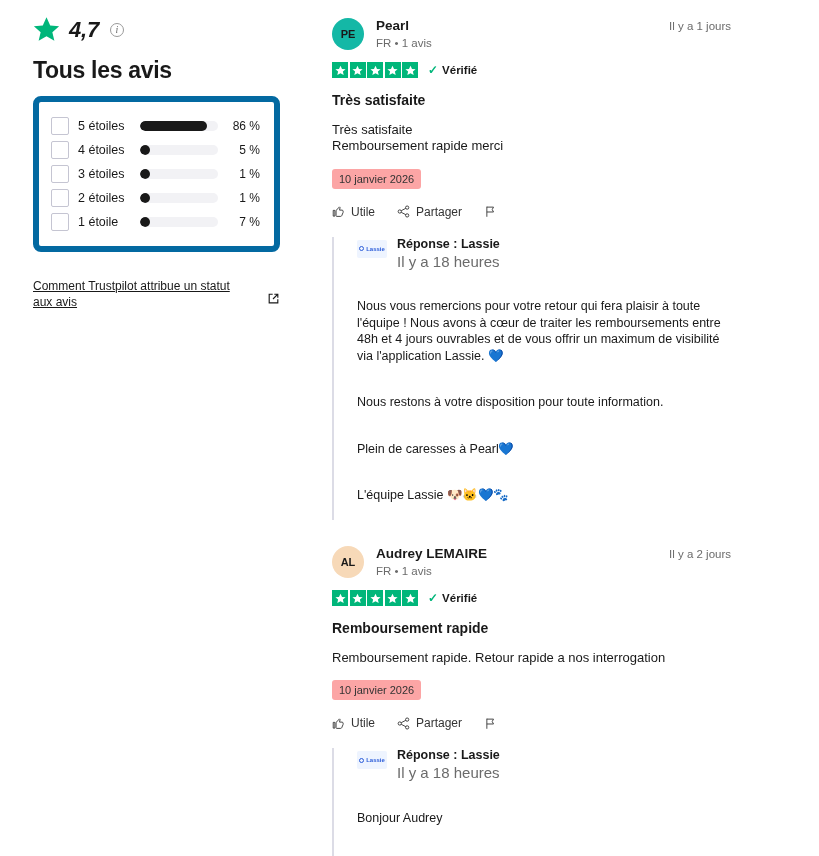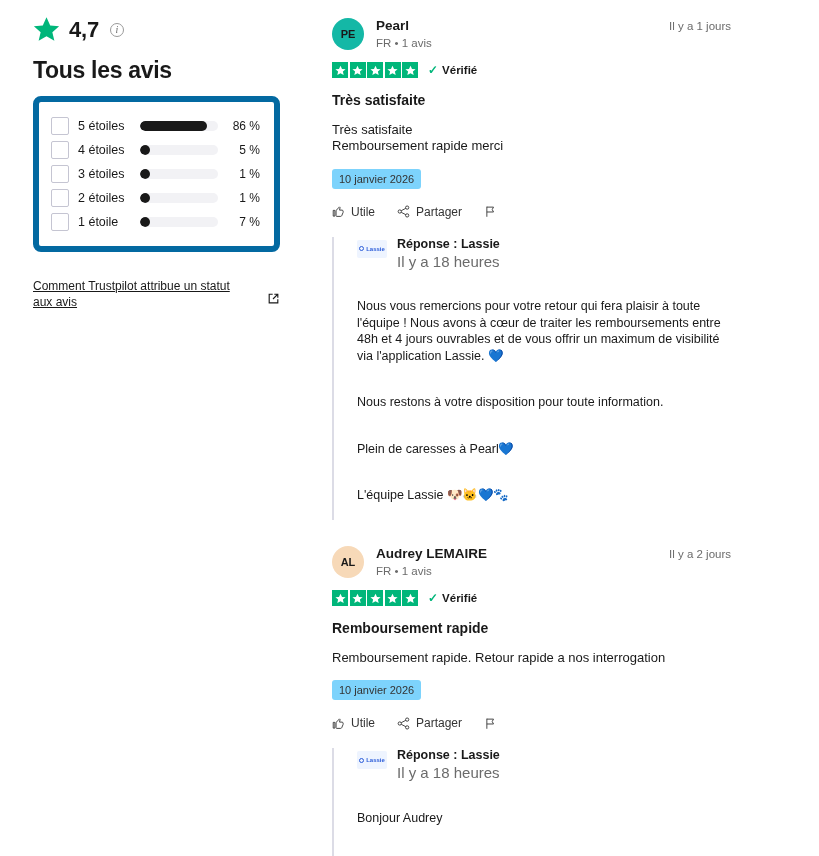--- a/index.html
+++ b/index.html
@@ -32,20 +32,21 @@
   }
   .star-big {
     width: 27px; height: 27px;
     display: block;
   }
   .rating-value {
     font-size: 22px;
     font-weight: bold;
     letter-spacing: -0.2px;
     color: #191919;
+    font-style: italic;
   }
   .info-icon {
     width: 14px; height: 14px;
     border-radius: 50%;
     border: 1.3px solid #9a9a9a;
     color: #6b6b6b;
     font-size: 10px;
     line-height: 11px;
     text-align: center;
     font-family: "Liberation Serif", serif;
@@ -210,21 +211,21 @@
   }
   .rv-body {
     font-size: 13px;
     line-height: 1.25;
     margin: 14px 0 0 0;
     color: #191919;
     white-space: pre-line;
   }
   .date-chip {
     display: inline-block;
-    background: #7dd3fc;
+    background: #fca5a5;
     border-radius: 3px;
     font-size: 11px;
     color: #333;
     padding: 4px 7px;
     margin-top: 14px;
   }
   .actions {
     display: flex;
     align-items: center;
     gap: 22px;

